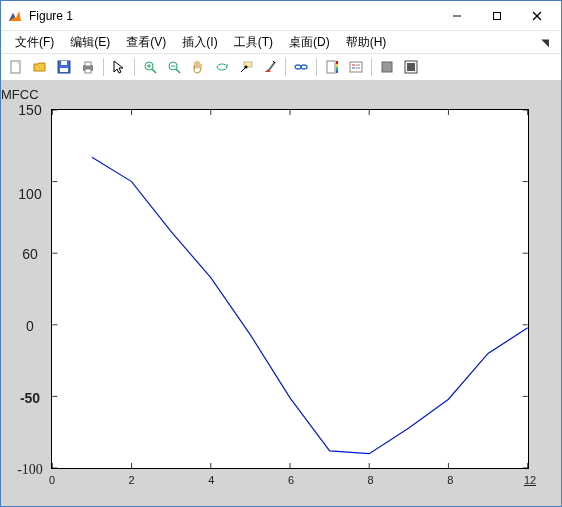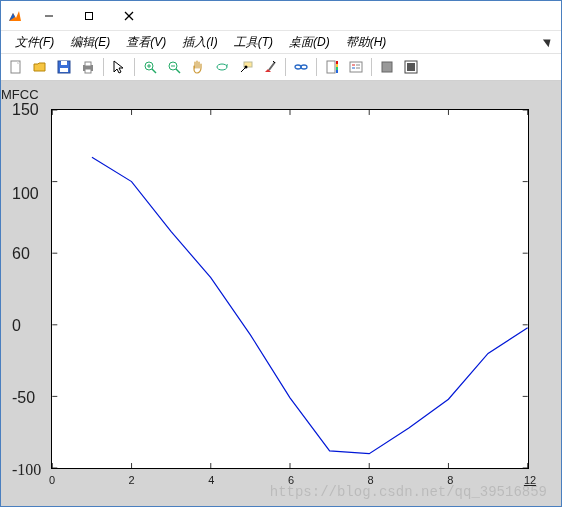--- a/index.html
+++ b/index.html
@@ -42,21 +42,20 @@
   }
 
   .menubar {
     height: 22px;
     display: flex;
     align-items: center;
     gap: 4px;
     padding: 0 8px;
     background: #fff;
     position: relative;
-    font-style: italic;
   }
   .menubar .menu-item {
     padding: 2px 6px;
     cursor: default;
   }
   .menubar .help-dropdown {
     margin-left: auto;
     font-size: 10px;
     padding-right: 4px;
     color: #333;
@@ -104,22 +103,22 @@
     top: 28px;
     width: 478px;
     height: 360px;
     background: #fff;
     border: 1px solid #000;
   }
   .ytick {
     position: absolute;
     left: -40px;
     width: 36px;
-    text-align: left;
-    font-size: 16px;
+    text-align: center;
+    font-size: 14px;
     color: #222;
     transform: translateY(-50%);
   }
   .xtick {
     position: absolute;
     bottom: -18px;
     font-size: 11px;
     color: #222;
     transform: translateX(-50%);
   }
@@ -146,20 +145,21 @@
 
 <div class="window">
 
   <div class="titlebar">
     <span class="app-icon">
       <svg class="ico" viewBox="0 0 16 16">
           <path d="M2 13 L6 5 L9 10 L12 3 L14 13 Z" fill="#ff7a00"></path>
           <path d="M2 13 L6 5 L8 9 Z" fill="#1f5fbf"></path>
         </svg>
     </span>
+    <span class="title">Figure 1</span>
     <div class="win-btn">
       <svg width="10" height="10" viewBox="0 0 10 10">
           <line x1="1" y1="5" x2="9" y2="5" stroke="#000" stroke-width="1"></line>
         </svg>
     </div>
     <div class="win-btn">
       <svg width="10" height="10" viewBox="0 0 10 10">
           <rect x="1.5" y="1.5" width="7" height="7" fill="none" stroke="#000" stroke-width="1"></rect>
         </svg>
     </div>
@@ -321,29 +321,28 @@
           <line y1="355" y2="360" x1="239" x2="239" stroke="#000" stroke-width="0.8"></line>
           <line y1="0" y2="5" x1="318.66666666666663" x2="318.66666666666663" stroke="#000" stroke-width="0.8"></line>
           <line y1="355" y2="360" x1="318.66666666666663" x2="318.66666666666663" stroke="#000" stroke-width="0.8"></line>
           <line y1="0" y2="5" x1="398.33333333333337" x2="398.33333333333337" stroke="#000" stroke-width="0.8"></line>
           <line y1="355" y2="360" x1="398.33333333333337" x2="398.33333333333337" stroke="#000" stroke-width="0.8"></line>
           <line y1="0" y2="5" x1="478" x2="478" stroke="#000" stroke-width="0.8"></line>
           <line y1="355" y2="360" x1="478" x2="478" stroke="#000" stroke-width="0.8"></line>
           <path d="M39.83333333333333 47.51999999999998 L79.66666666666666 72 L119.5 122.39999999999998 L159.33333333333331 168.48 L199.16666666666669 226.08 L239 289.44 L278.83333333333337 342.72 L318.66666666666663 345.6 L358.5 319.68 L398.33333333333337 290.88 L438.16666666666663 244.8 L478 218.88 " fill="none" stroke="#0017d6" stroke-width="1.2"></path>
         </svg>
     <div class="ytick" style="top: 360px; font-family: Liberation Serif, serif;">-100</div>
-        <div class="ytick" style="top: 288px;">-50</div>
+        <div class="ytick" style="top: 288px; font-weight: bold;">-50</div>
         <div class="ytick" style="top: 216px;">0</div>
         <div class="ytick" style="top: 144px;">60</div>
         <div class="ytick" style="top: 84px;">100</div>
         <div class="ytick" style="top: 0px;">150</div>
         <div class="xtick" style="left: 0px;">0</div>
         <div class="xtick" style="left: 79.6667px;">2</div>
         <div class="xtick" style="left: 159.333px;">4</div>
         <div class="xtick" style="left: 239px;">6</div>
         <div class="xtick" style="left: 318.667px;">8</div>
         <div class="xtick" style="left: 398.333px;">8</div>
         <div class="xtick" style="left: 478px; text-decoration: underline;">12</div>
       </div>
-    <div class="watermark">https://blog.csdn.net/qq_39516859</div>
   </div>
 
 </div>
 
 </body></html>

